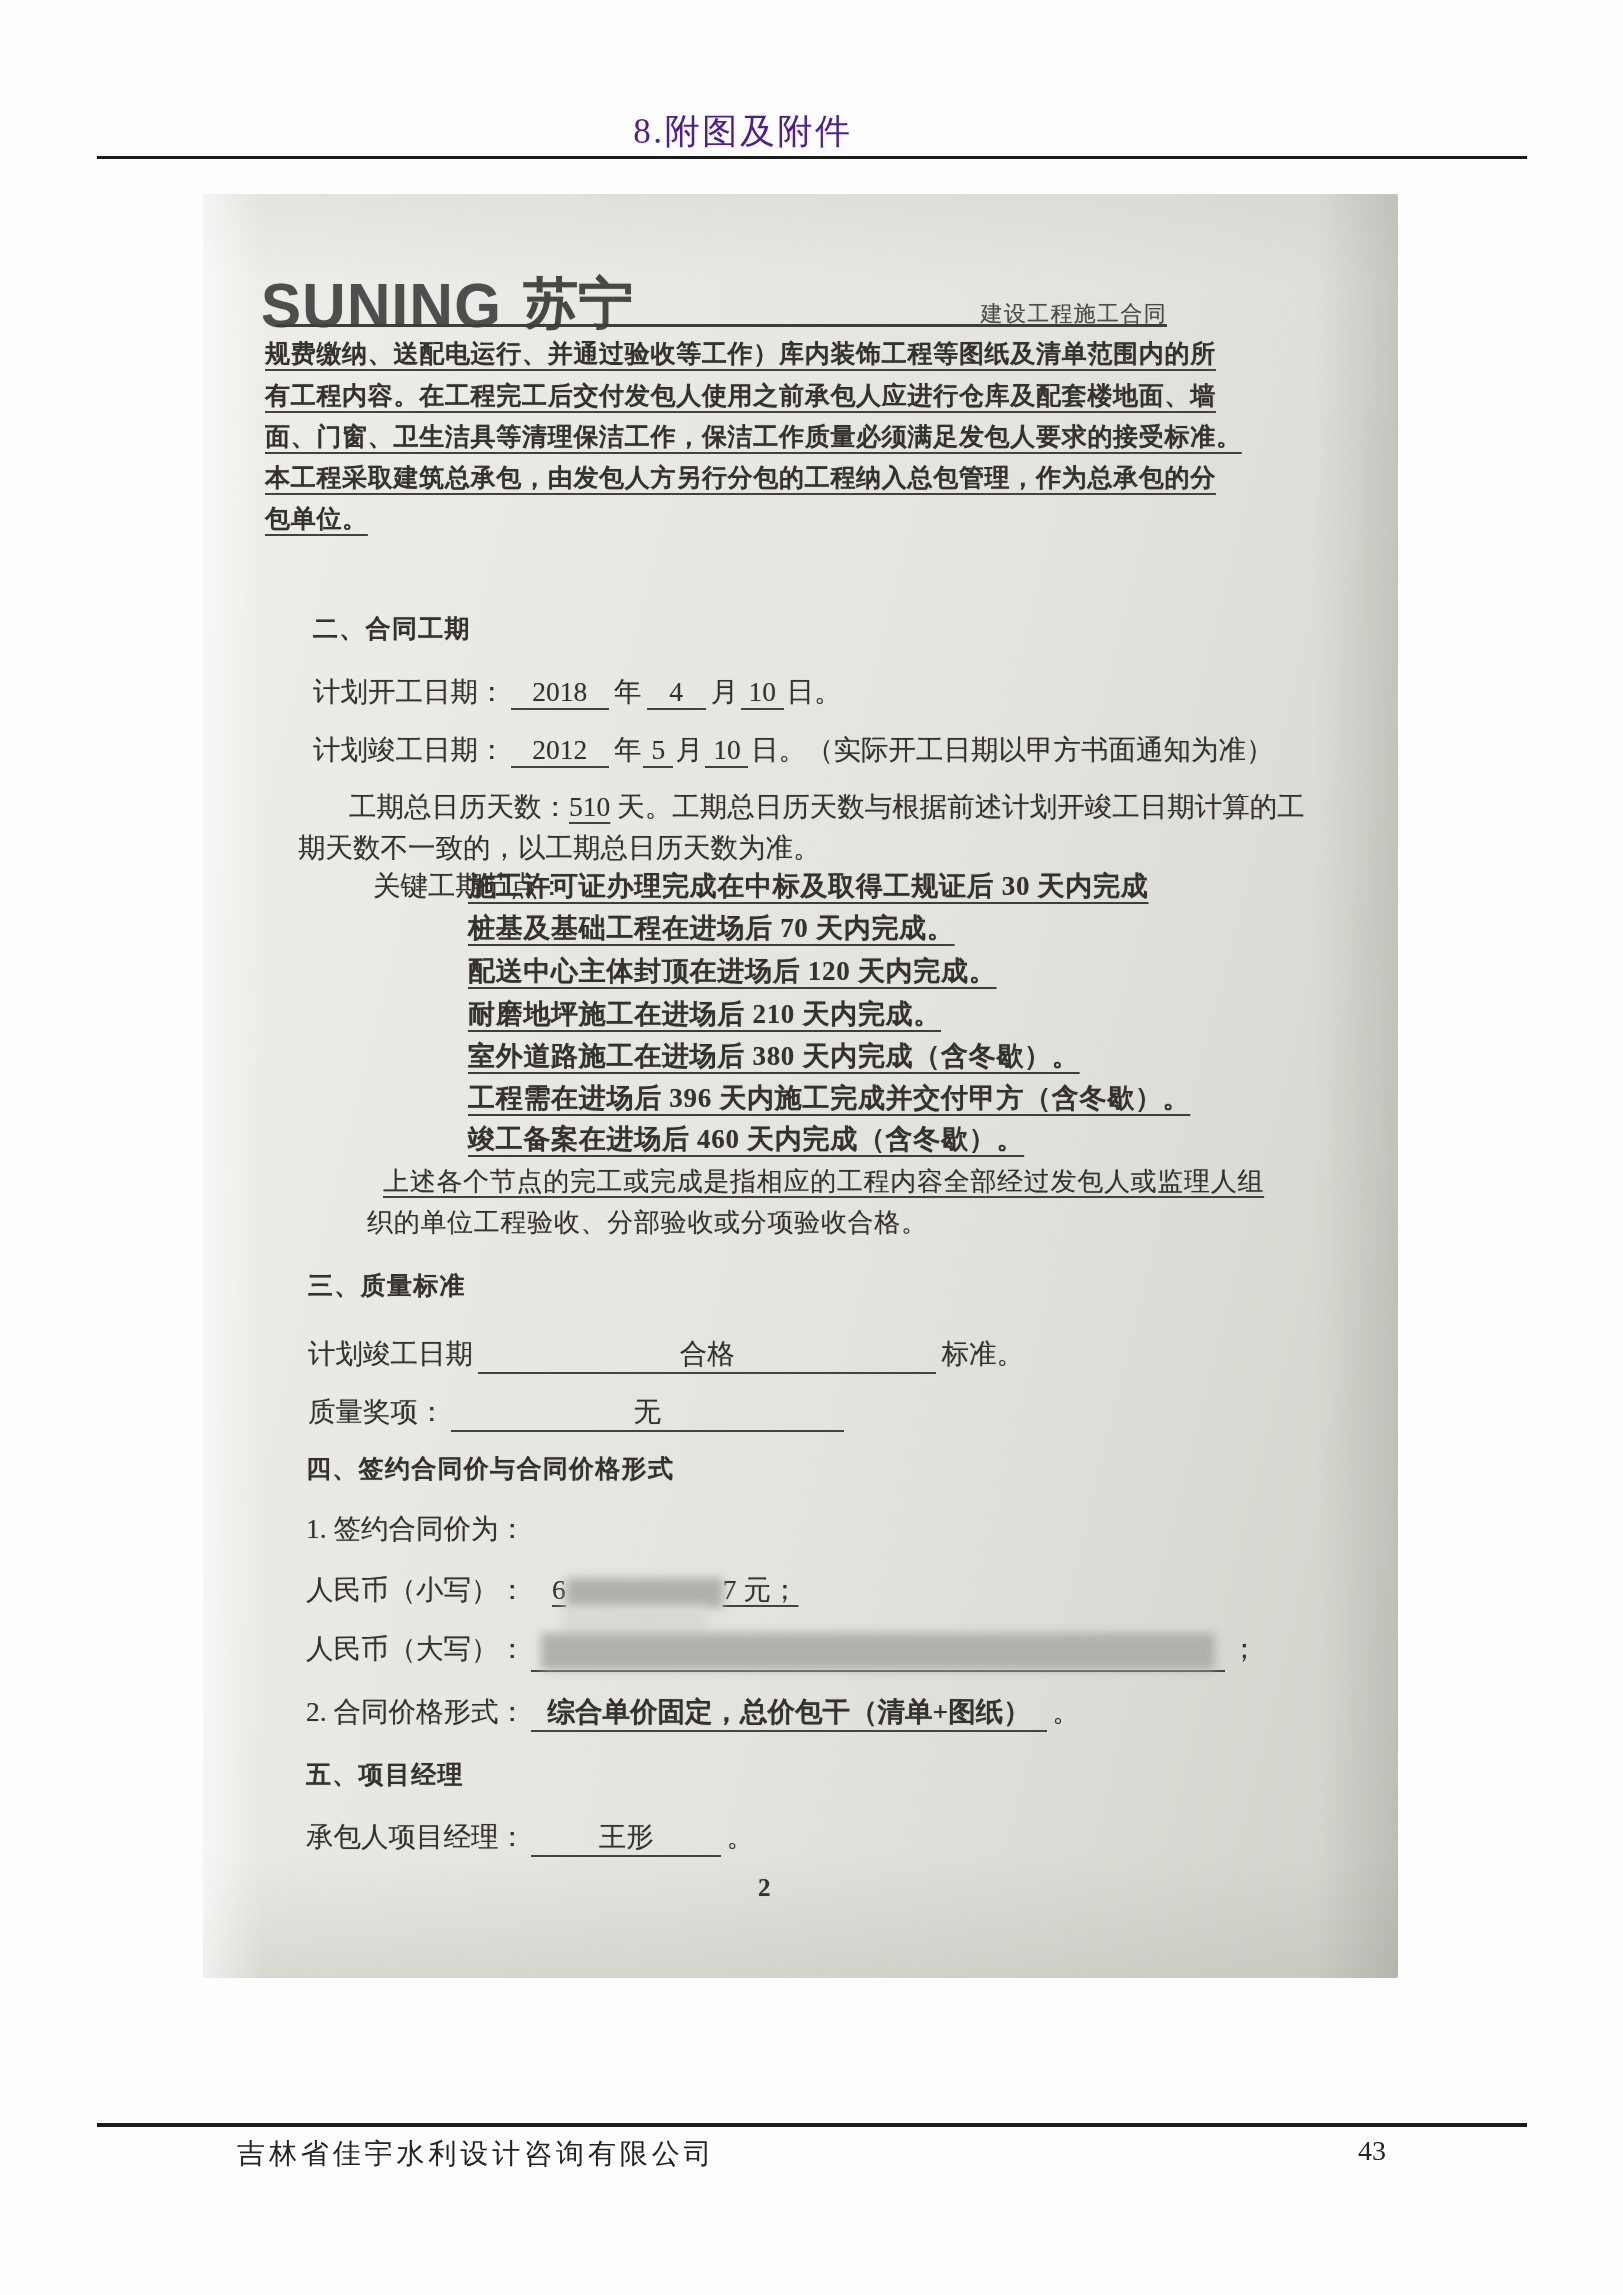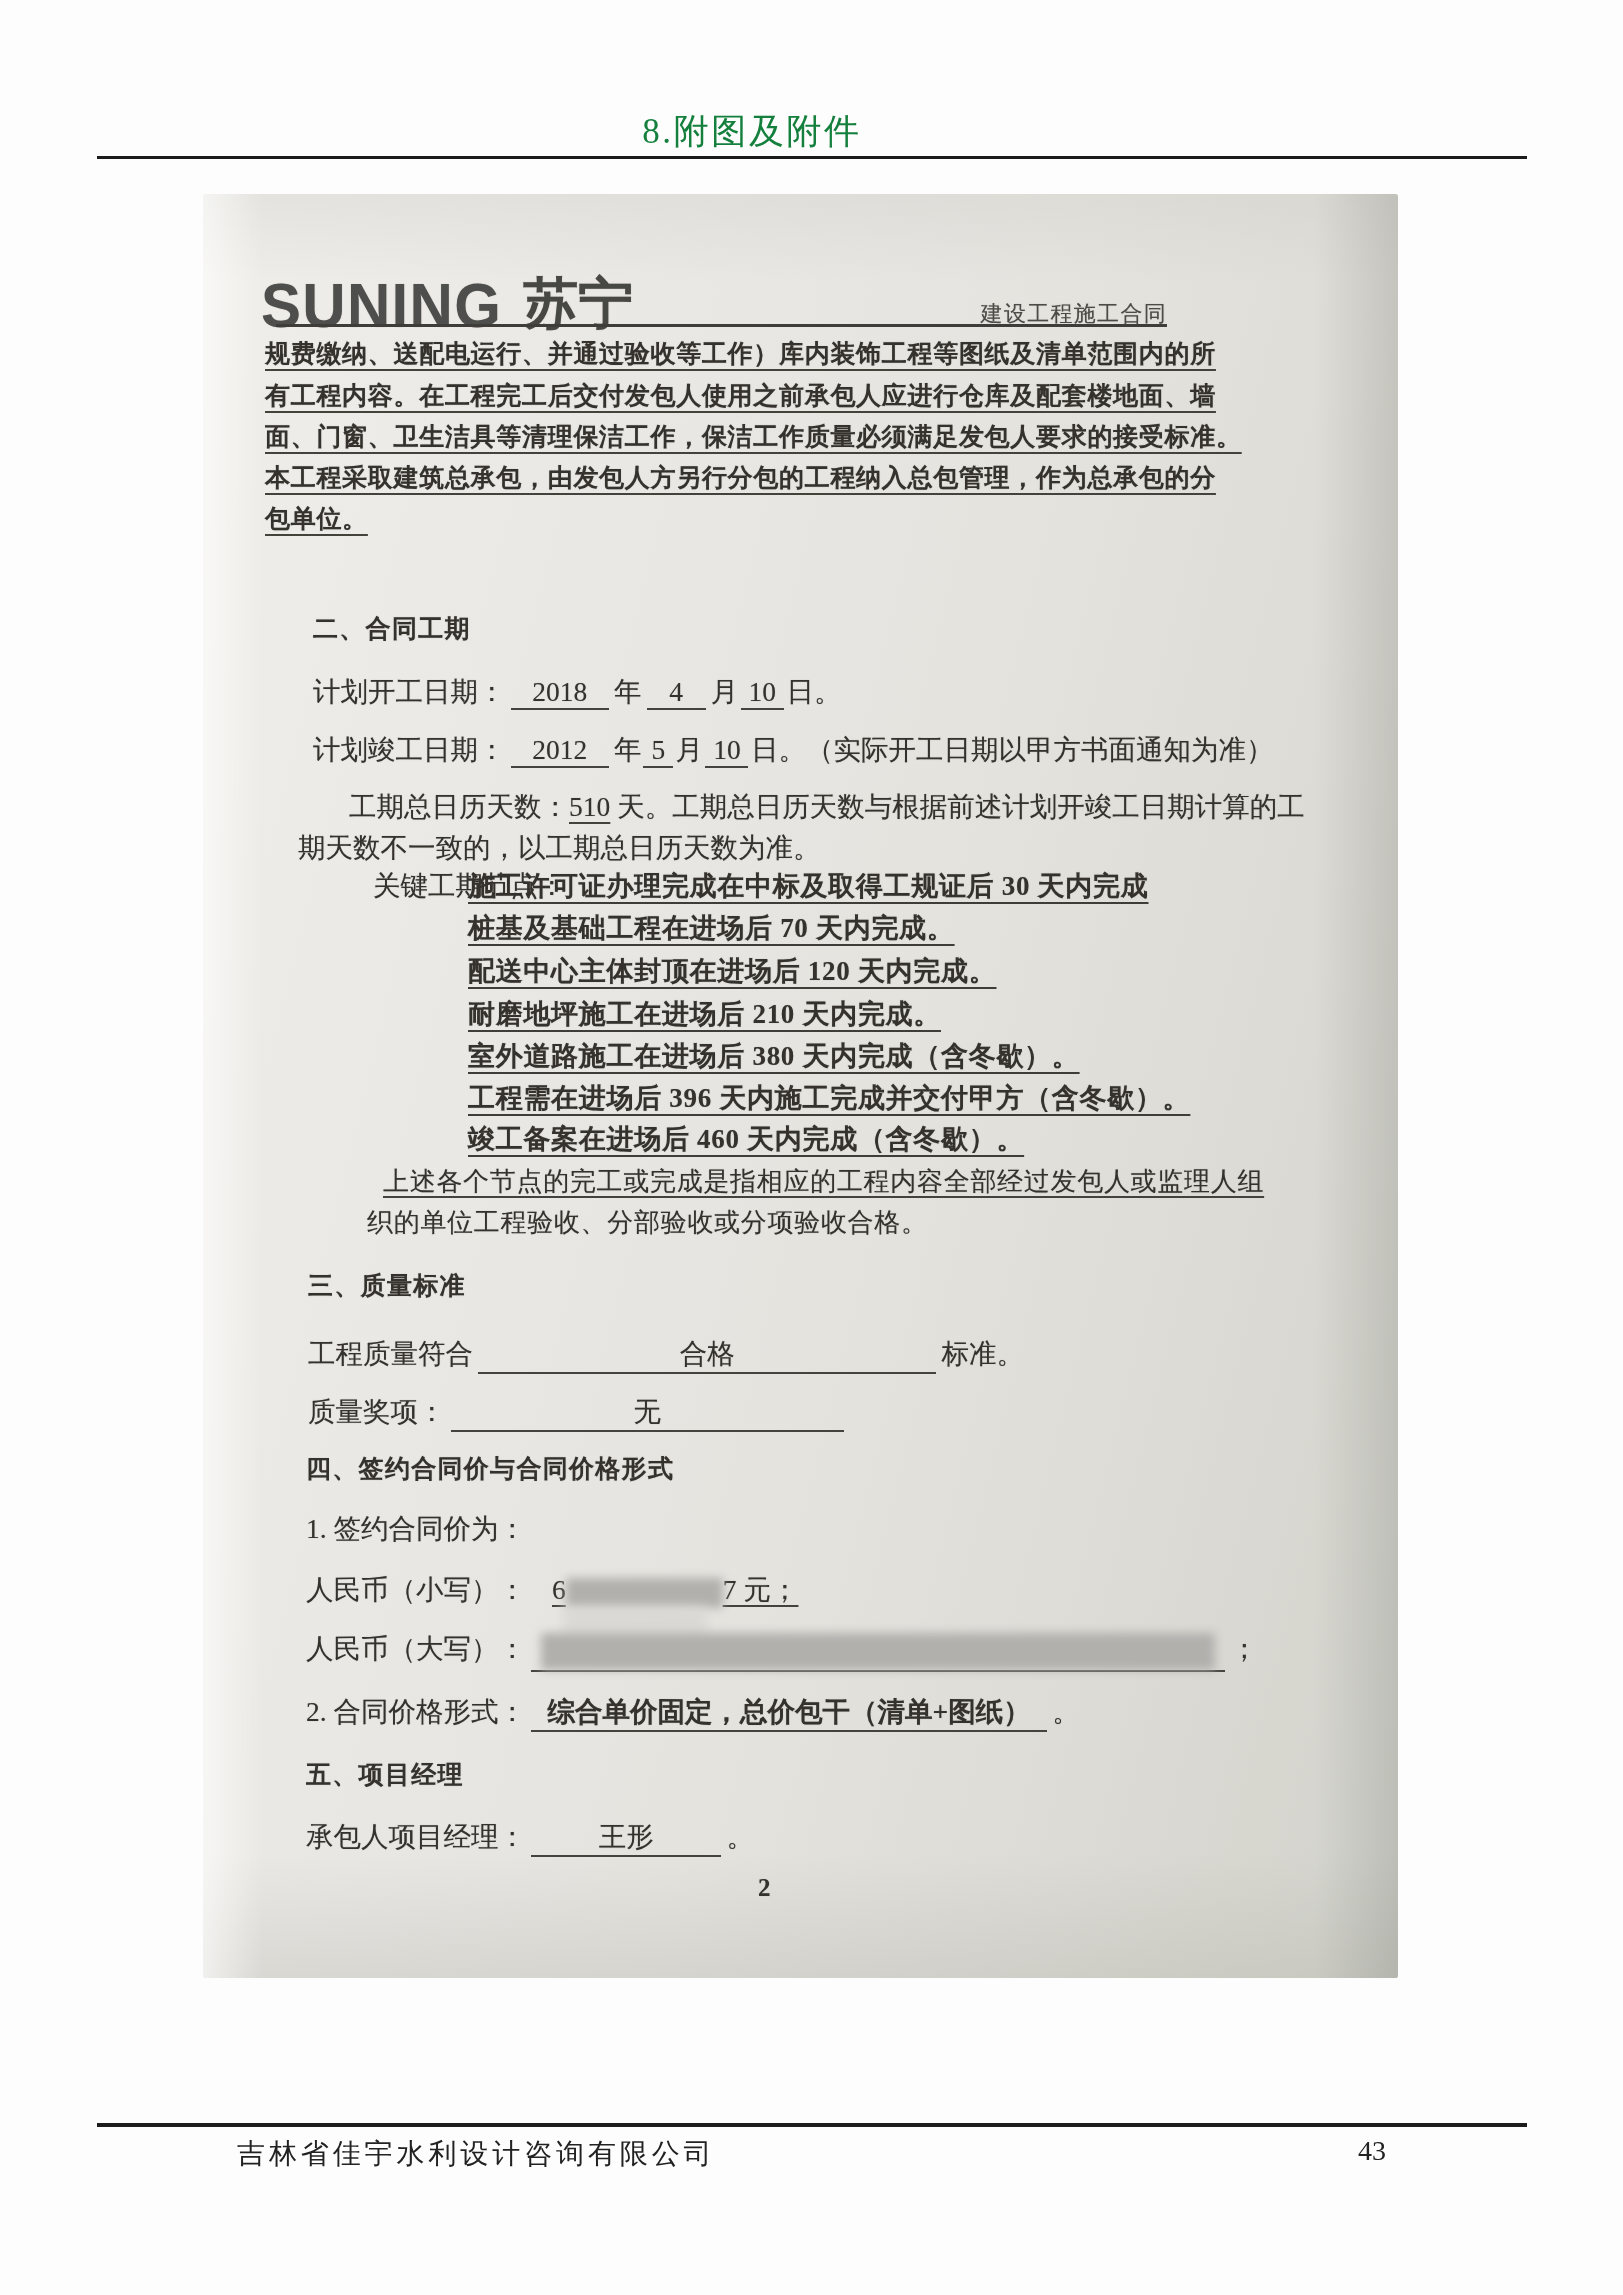--- a/index.html
+++ b/index.html
@@ -2,22 +2,22 @@
 <html style="font-size:10.5px"><head>
 <meta charset="utf-8">
 <style>
   html,body{margin:0;padding:0;background:#ffffff;}
   .sheet{
     position:relative;width:1623px;height:2295px;background:#fdfdfd;
     font-family:"Liberation Serif", serif;color:#161616;overflow:hidden;
   }
   
   .doc-title{
-    position:absolute;top:108px;left:12px;width:1480px;text-align:center;
-    font-size:35px;letter-spacing:2.6px;color:#15803d;
+    position:absolute;top:108px;left:3px;width:1480px;text-align:center;
+    font-size:35px;letter-spacing:2.6px;color:#4c1d95;
   }
   .rule{position:absolute;background:#1c1c1c;}
   .header-rule{top:156px;left:97px;width:1430px;height:3.3px;}
   .footer-rule{top:2123px;left:97px;width:1430px;height:3.9px;}
   .footer-company{position:absolute;top:2135px;left:237px;font-size:28px;letter-spacing:3.9px;color:#222;text-align:right;}
   .footer-page{position:absolute;top:2135px;left:1358px;font-size:28px;color:#222;}
 
   
   .scan{
     position:absolute;left:203px;top:194px;width:1195px;height:1784px;
@@ -97,21 +97,21 @@
     <div class="abs m" style="left:265px;top:802px;">耐磨地坪施工在进场后 210 天内完成。</div>
     <div class="abs m" style="left:265px;top:844px;">室外道路施工在进场后 380 天内完成（含冬歇）。</div>
     <div class="abs m" style="left:265px;top:886px;">工程需在进场后 396 天内施工完成并交付甲方（含冬歇）。</div>
     <div class="abs m" style="left:265px;top:927px;">竣工备案在进场后 460 天内完成（含冬歇）。</div>
 
     <div class="abs note-line u2" style="left:180px;top:970px;">上述各个节点的完工或完成是指相应的工程内容全部经过发包人或监理人组</div>
     <div class="abs note-line" style="left:164px;top:1011px;">织的单位工程验收、分部验收或分项验收合格。</div>
 
     <div class="abs h2" style="left:105px;top:1075px;">三、质量标准</div>
     <div class="abs body-line" style="left:105px;top:1142px;">
-      <span>工程质量符合</span><span class="fill" style="width:458px;">合格</span><span>标准。</span>
+      <span>计划竣工日期</span><span class="fill" style="width:458px;">合格</span><span>标准。</span>
     </div>
     <div class="abs body-line" style="left:105px;top:1200px;">
       <span>质量奖项：</span><span class="fill" style="width:393px;">无</span>
     </div>
 
     <div class="abs h2" style="left:103px;top:1258px;">四、签约合同价与合同价格形式</div>
     <div class="abs body-line" style="left:103px;top:1317px;">1. 签约合同价为：</div>
 
     <div class="abs body-line" style="left:103px;top:1378px;">
       <span>人民币（小写）：</span><span class="u2" style="margin-left:26px;">6</span><span class="blur" style="width:157px;height:30px;"></span><span class="u2">7 元；</span>

